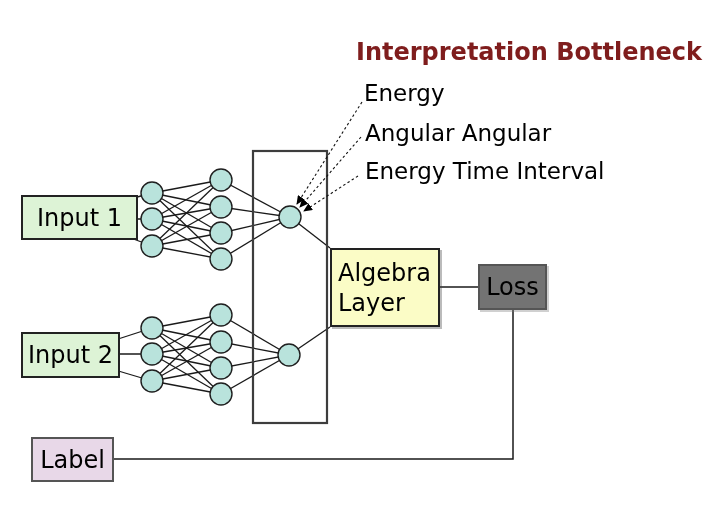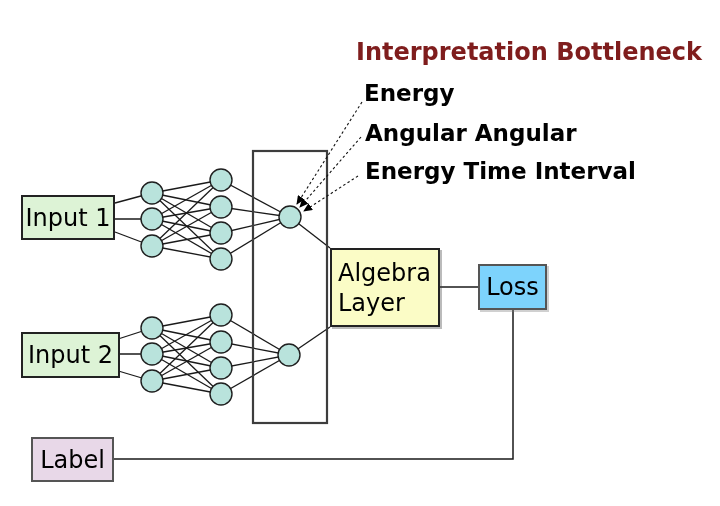--- a/index.html
+++ b/index.html
@@ -23,21 +23,21 @@
   .box {
     position: absolute;
     box-sizing: border-box;
     display: flex;
     align-items: center;
     justify-content: center;
     font-size: 24px;
     color: #000;
     white-space: pre;
   }
-  .box-input1   { left: 21px;  top: 195px; width: 94px;  height: 45px; border: 2px solid #222; text-align: center; }
+  .box-input1   { left: 21px;  top: 195px; width: 117px;  height: 45px; border: 2px solid #222; text-align: center; }
   .box-input2   { left: 21px;  top: 332px; width: 99px;  height: 46px; border: 2px solid #222; }
   .box-algebra  { left: 330px; top: 248px; width: 110px; height: 79px; border: 2px solid #222;
                   justify-content: flex-start; padding-left: 6px; line-height: 1.25;
                   white-space: normal; box-shadow: 2px 2px 0 rgba(60,60,60,0.35); }
   .box-loss     { left: 478px; top: 264px; width: 69px;  height: 46px; border: 2px solid #555;
                   box-shadow: 2px 2px 0 rgba(120,120,120,0.35); }
   .box-labelbox { left: 31px;  top: 437px; width: 83px;  height: 45px; border: 2px solid #555; }
   .diagram-title {
     position: absolute;
     left: 356px;
@@ -46,21 +46,20 @@
     font-weight: bold;
     color: #7f1d1d;
     white-space: pre;
   }
   .anno {
     position: absolute;
     font-size: 23px;
     line-height: 24px;
     color: #000;
     white-space: pre;
-    font-weight: bold;
   }
   .anno-energy  { left: 364px; top: 81px; }
   .anno-angular { left: 365px; top: 121px; }
   .anno-space   { left: 365px; top: 159px; }
 </style>
 </head>
 <body>
 
 <div class="canvas">
 
@@ -139,21 +138,21 @@
   </div>
 
   <div class="box box-input2" style="background-color: rgb(221, 243, 214);">
     <span>Input 2</span>
   </div>
 
   <div class="box box-algebra" style="background-color: rgb(251, 252, 198);">
     <span>Algebra Layer</span>
   </div>
 
-  <div class="box box-loss" style="background-color: #7dd3fc;">
+  <div class="box box-loss" style="background-color: #737373;">
     <span>Loss</span>
   </div>
 
   <div class="box box-labelbox" style="background-color: rgb(232, 216, 232);">
     <span>Label</span>
   </div>
 
   <div class="diagram-title">Interpretation Bottleneck</div>
 
   <div class="anno anno-energy">Energy</div>

